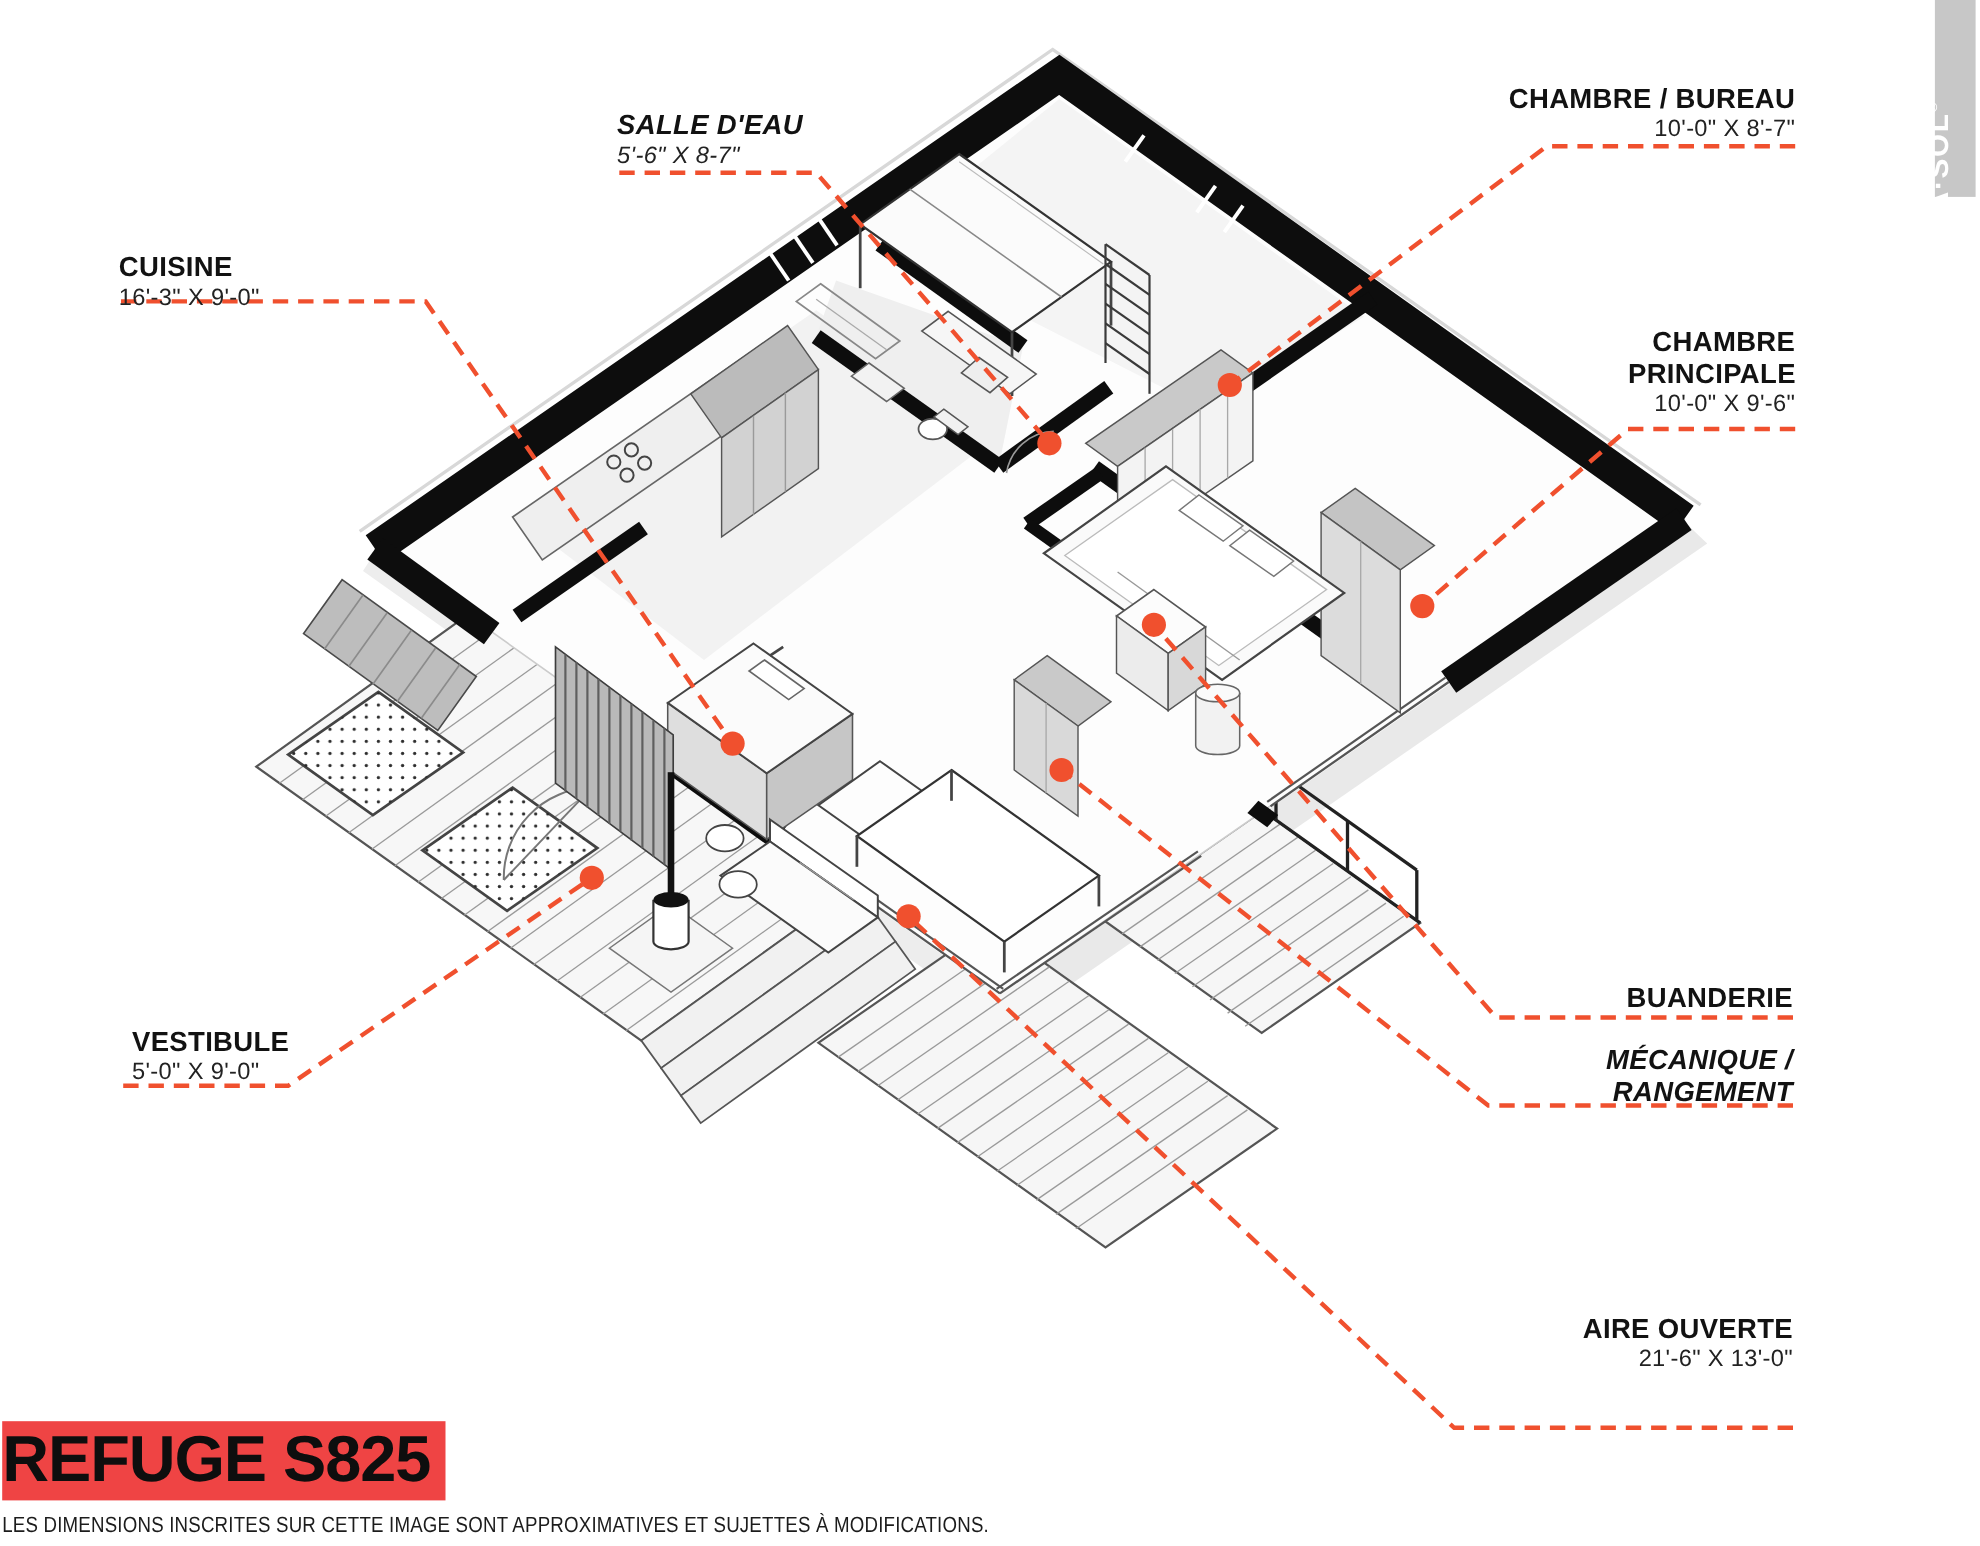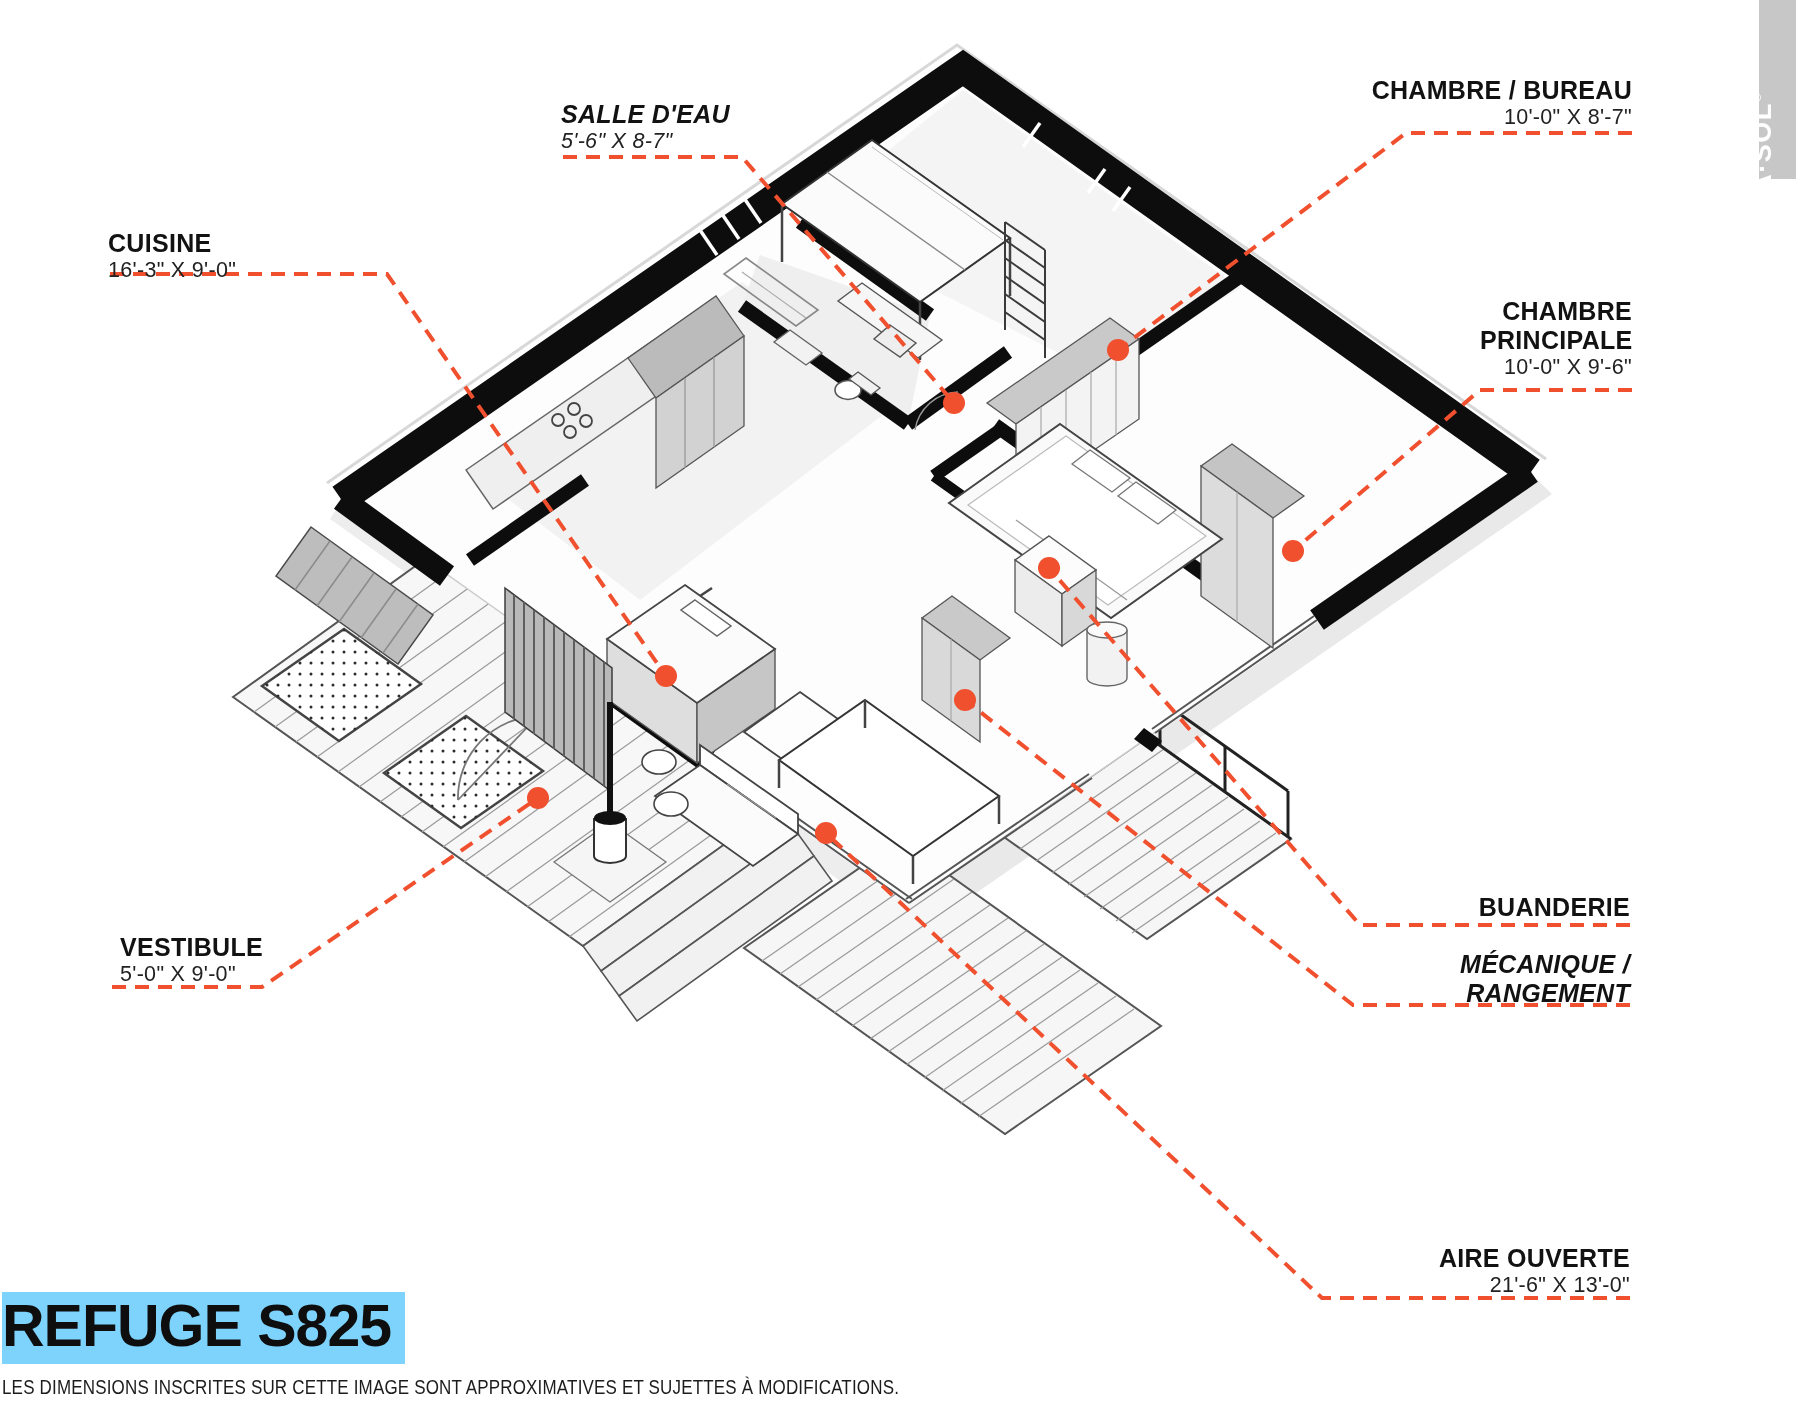--- a/index.html
+++ b/index.html
@@ -11,27 +11,27 @@
   .label .nm{display:block;font-weight:700;font-size:25px;letter-spacing:.3px;color:#121212;}
   .label .dm{display:block;font-weight:400;font-size:21.5px;letter-spacing:.3px;color:#222;}
   .label.right{text-align:right;}
   #lbl-cuisine{left:108px;top:229px;}
   #lbl-salle_deau{left:561px;top:100px;font-style:italic;}
   #lbl-chambre_bureau{right:168px;top:76px;}
   #lbl-chambre_principale{right:168px;top:297px;width:152px;}
   #lbl-vestibule{left:120px;top:933px;}
   #lbl-buanderie{right:170px;top:893px;}
   #lbl-mecanique{right:170px;top:950px;width:190px;font-style:italic;}
-  #lbl-aire_ouverte{right:170px;top:1244px;}
+  #lbl-aire_ouverte{right:170px;top:1194px;}
   
   .leader{fill:none;stroke:#F0502E;stroke-width:4;stroke-dasharray:14 9;}
   .dot{fill:#F0502E;}
   
   #title{position:absolute;left:2px;top:1292px;font-size:59px;font-weight:900;
-         letter-spacing:-1px;color:#0e0e0e;background:#7dd3fc;padding:0 14px 4px 0;}
+         letter-spacing:-1px;color:#0e0e0e;background:#ef4444;padding:0 14px 4px 0;}
   #disclaimer{position:absolute;left:2px;top:1376px;font-size:20px;color:#1c1c1c;
          letter-spacing:.2px;transform:scaleX(.85);transform-origin:left top;white-space:nowrap;}
   
   #brand-bar{position:absolute;right:4px;top:0;width:37px;height:179px;background:#c7c7c7;}
   #brand-bar .inner{position:absolute;left:50%;bottom:6px;transform:translateX(-50%) rotate(-90deg);
          transform-origin:center bottom;white-space:nowrap;font-weight:700;font-size:27px;
          letter-spacing:1.5px;color:#ffffff;}
   #brand-bar .reg{font-size:13px;vertical-align:super;letter-spacing:0;}
 </style>
 </head>

